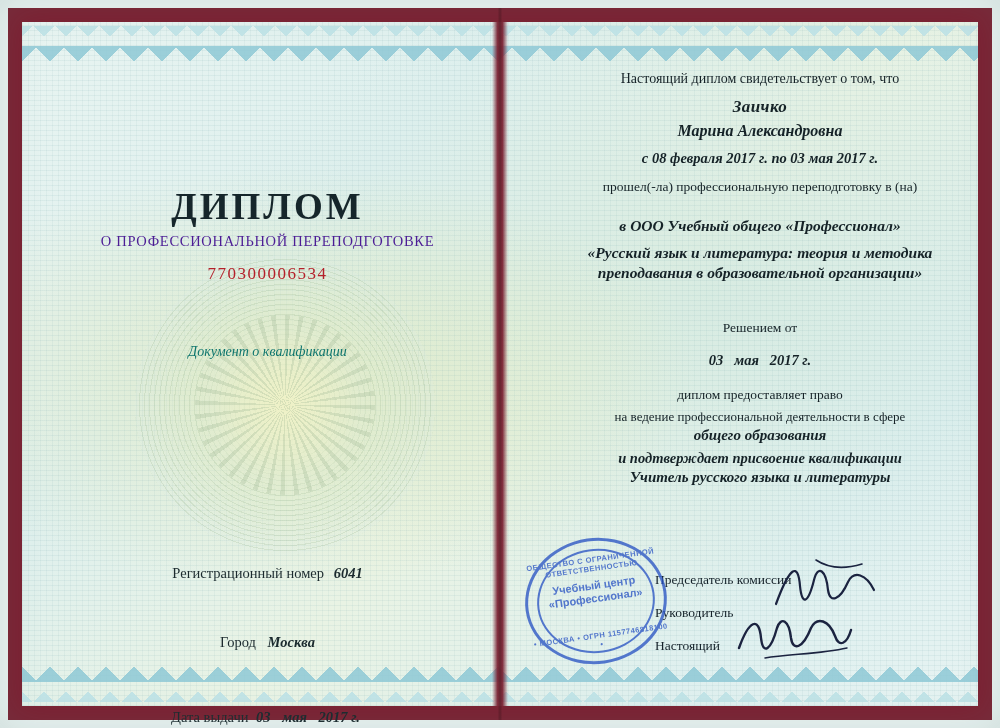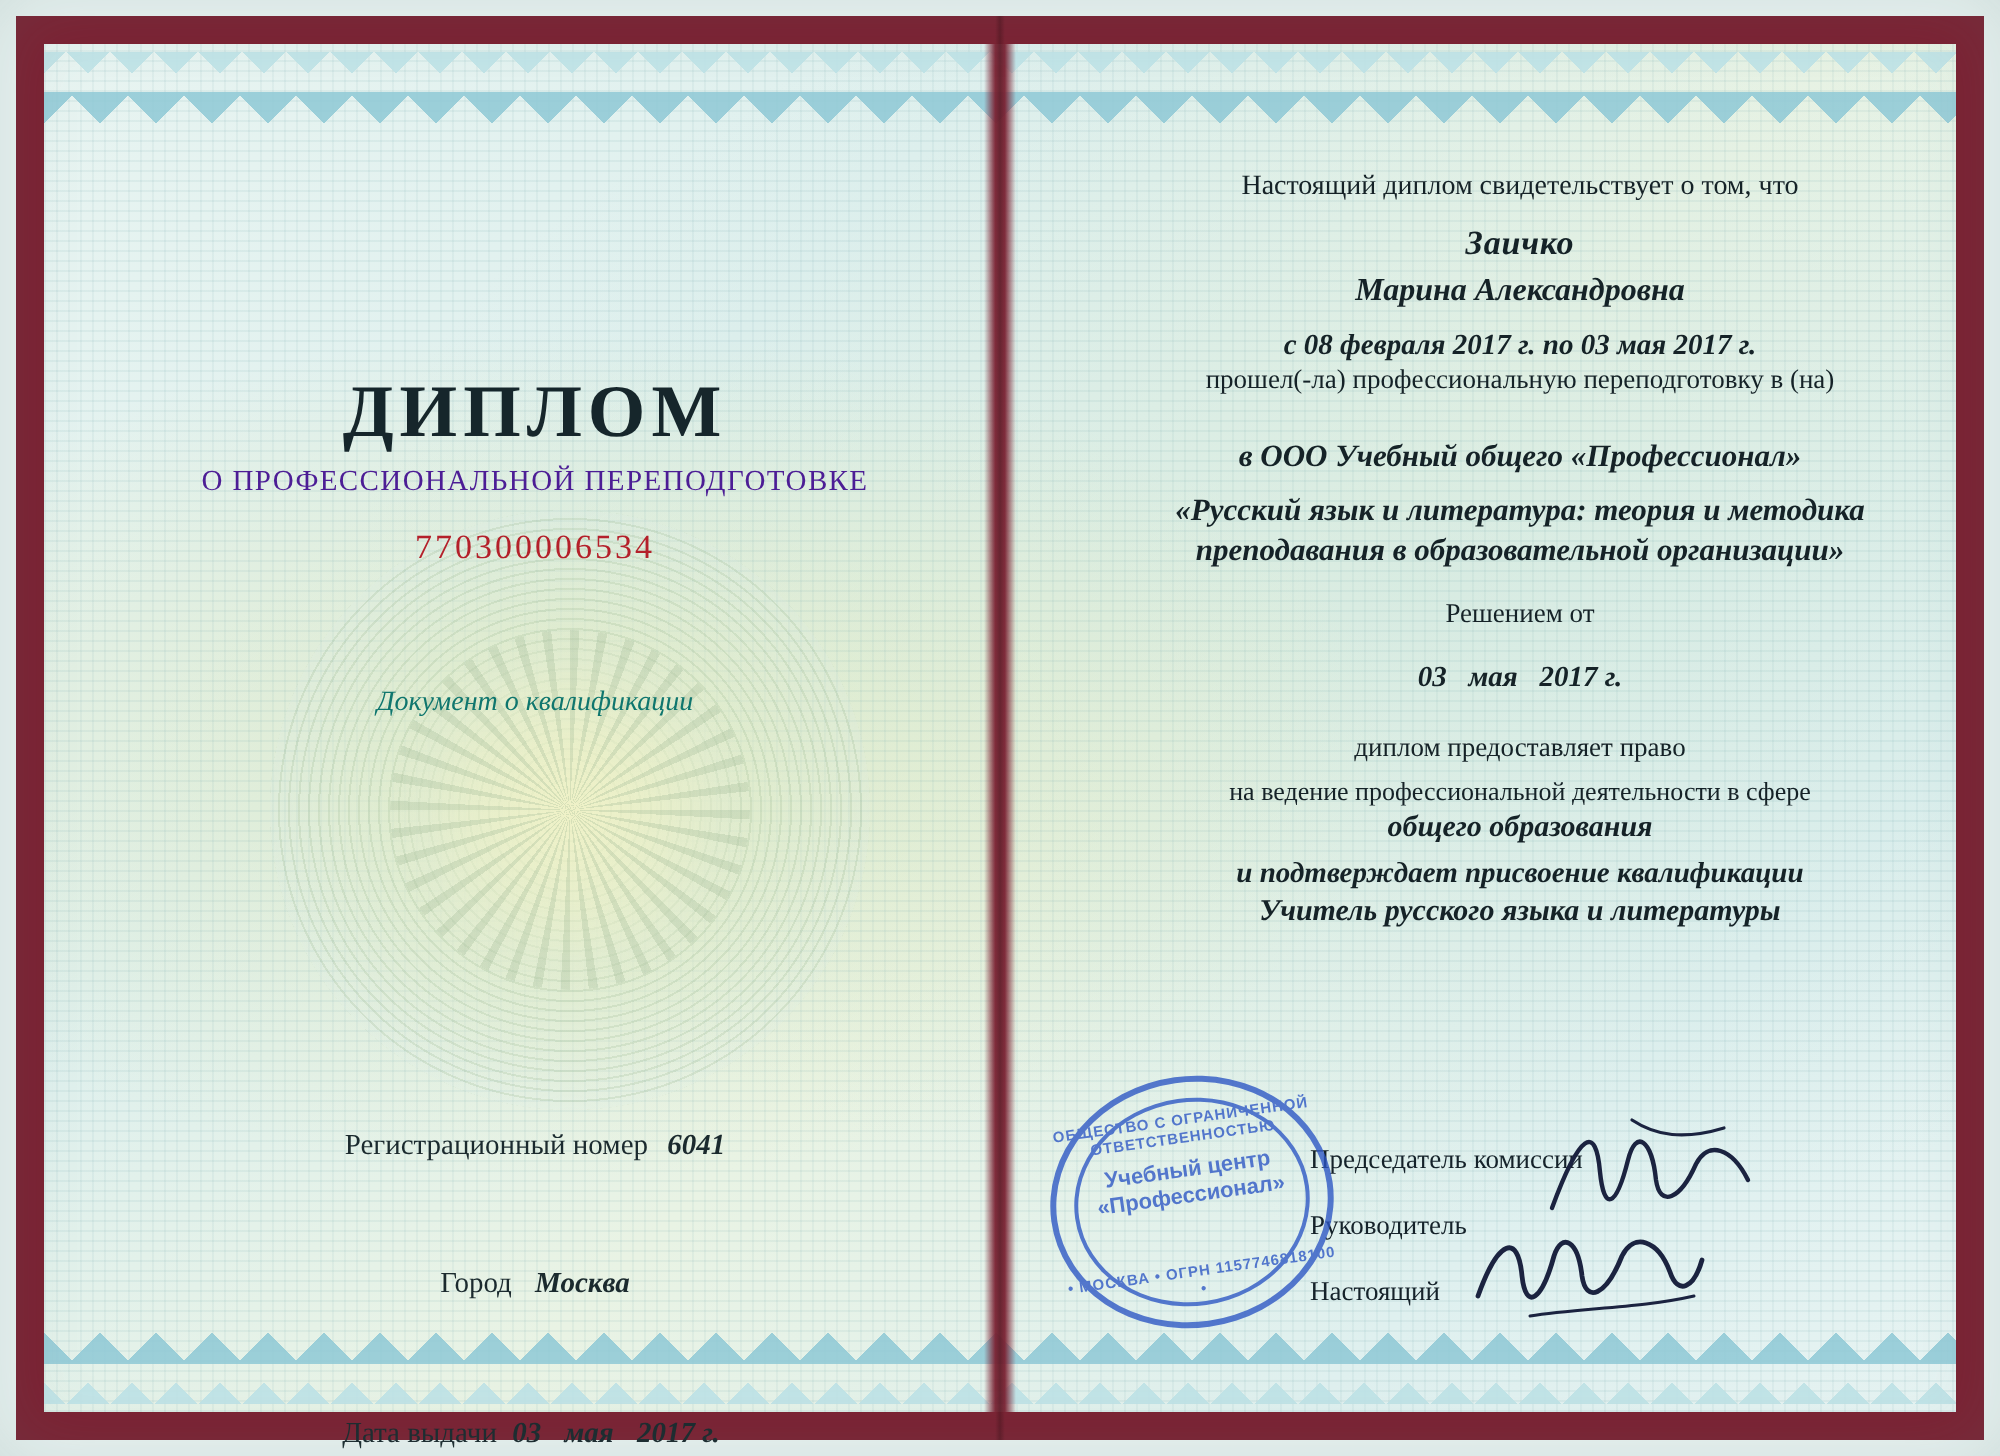--- a/index.html
+++ b/index.html
@@ -107,30 +107,30 @@
   .serial{margin-top:14px;font-size:17px;color:#b4202a;letter-spacing:1.5px;font-family:"Liberation Serif",serif;}
   .qual-doc{margin-top:60px;font-size:14px;font-style:italic;color:#0f766e;}
   .reg-line{margin-top:205px;font-size:14.5px;}
   .reg-line .val{font-weight:bold;font-style:italic;margin-left:6px;}
   .city-line{margin-top:52px;font-size:14.5px;}
   .city-line .val{font-weight:bold;font-style:italic;margin-left:8px;}
   .date-line{margin-top:58px;font-size:14.5px;}
   .date-line .val{font-weight:bold;font-style:italic;margin:0 4px;}
 
   
-  .right-page{position:absolute;left:540px;top:76px;width:440px;height:600px;text-align:center;color:#152227;}
+  .right-page{position:absolute;left:540px;top:61px;width:440px;height:600px;text-align:center;color:#152227;}
   .r-line{font-size:14px;margin-top:10px;}
   .r-name{font-size:17px;font-weight:bold;font-style:italic;margin-top:10px;letter-spacing:.4px;}
   .r-name2{font-size:16px;font-weight:bold;font-style:italic;margin-top:5px;}
   .r-period{font-size:14.5px;font-weight:bold;font-style:italic;margin-top:10px;}
-  .r-retrain{font-size:13.5px;}
+  .r-retrain{font-size:13.5px;margin-top:12px;}
   .r-org{font-size:15.5px;font-weight:bold;font-style:italic;margin-top:22px;}
   .r-prog-label{font-size:14.5px;font-weight:bold;font-style:italic;margin-top:4px;}
   .r-program{font-size:15.5px;font-weight:bold;font-style:italic;margin-top:8px;line-height:1.32;}
-  .r-decision{font-size:13.5px;margin-top:12px;}
+  .r-decision{font-size:13.5px;margin-top:36px;}
   .r-decision-date{font-size:14.5px;font-weight:bold;font-style:italic;margin-top:16px;}
   .r-grants{font-size:13.5px;margin-top:18px;}
   .r-sphere{font-size:13px;margin-top:6px;}
   .r-sphere-val{font-size:15px;font-weight:bold;font-style:italic;margin-top:2px;}
   .r-confirm{font-size:14.5px;font-weight:bold;font-style:italic;margin-top:6px;}
   .r-qual{font-size:15px;font-weight:bold;font-style:italic;margin-top:2px;}
 
   
   .sig-block{position:absolute;left:655px;top:572px;width:250px;text-align:left;}
   .sig-row{font-size:13.5px;margin-bottom:17px;color:#15222a;}

